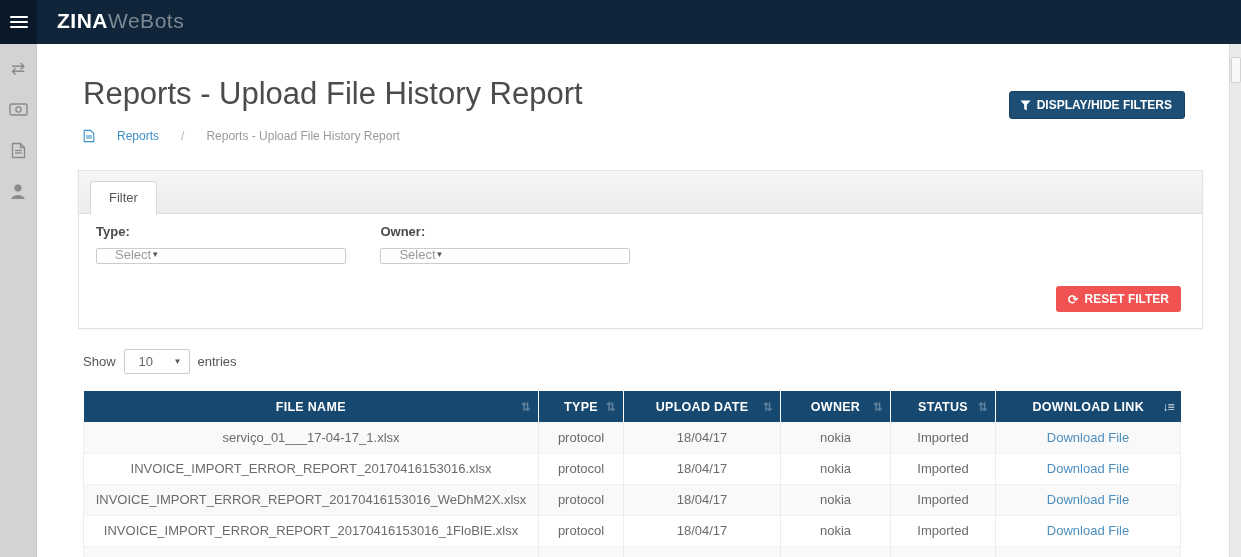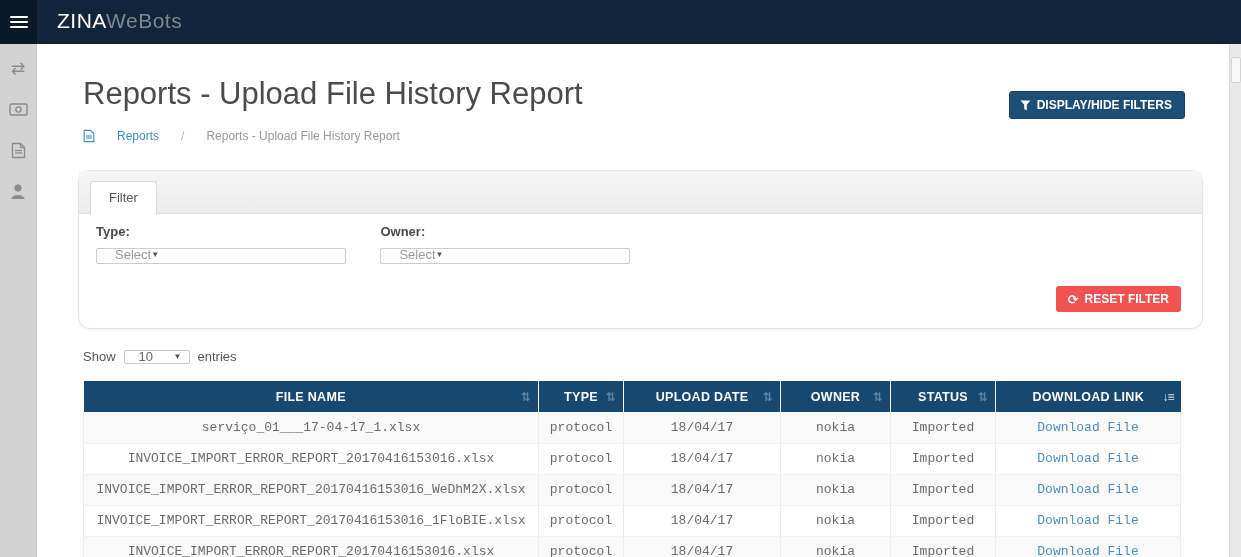--- a/index.html
+++ b/index.html
@@ -6,21 +6,21 @@
   html,body { width:1241px; height:557px; overflow:hidden; background:#fff;
     font-family:"Liberation Sans","DejaVu Sans",sans-serif; }
 
   
   .topbar { position:absolute; left:0; top:0; width:1241px; height:44px; background:#10253a; z-index:30; }
   .menu-btn { position:absolute; left:0; top:0; width:37px; height:44px; background:#0a1929;
     display:flex; align-items:center; justify-content:center; cursor:pointer; }
   .menu-bars { width:18px; }
   .menu-bars span { display:block; height:2px; background:#fff; margin:3px 0; border-radius:1px; }
   .brand { position:absolute; left:57px; top:9px; font-size:21px; letter-spacing:.5px; }
-  .brand b { color:#ffffff; font-weight:normal; }
+  .brand b { color:#ffffff; font-weight:bold; }
   .brand span { color:#7e8893; font-weight:normal; }
 
   
   .sidebar { position:absolute; left:0; top:44px; width:37px; height:513px; background:#d3d3d3;
     border-right:1px solid #c8c8c8; z-index:20; display:flex; flex-direction:column; align-items:center; padding-top:4px; }
   .side-item { width:37px; height:41px; display:flex; align-items:center; justify-content:center;
     color:#8b8b8b; cursor:pointer; }
   .side-item svg { stroke:#8b8b8b; }
   .glyph { font-size:17px; line-height:1; }
 
@@ -38,59 +38,59 @@
   .btn-filters { margin-right:6px; margin-top:15px; background:#1d4e75; color:#fff; border:1px solid #16405f;
     border-radius:3px; font-size:12px; font-weight:bold; padding:6px 12px 6px 10px; cursor:pointer;
     display:flex; align-items:center; gap:6px; white-space:nowrap; font-family:inherit; }
   .funnel { display:inline-block; }
 
   .breadcrumb { margin:10px 0 0 5px; font-size:12px; color:#9a9a9a; display:flex; align-items:flex-start; gap:22px; }
   .breadcrumb a { color:#3d8ec8; text-decoration:none; cursor:pointer; }
   .crumb-sep { color:#b5b5b5; }
 
   
-  .panel { margin-top:27px; width:1125px; border:1px solid #e3e3e3; border-radius:12px; background:#fff;
+  .panel { margin-top:27px; width:1125px; border:1px solid #e3e3e3; border-radius:0; background:#fff;
     box-shadow:0 1px 2px rgba(0,0,0,.05); }
   .panel-tabs { height:43px; background:linear-gradient(#f6f6f6,#ececec); border-bottom:1px solid #ddd;
     padding:9px 0 0 11px; }
   .tab-active { display:inline-block; background:#fff; border:1px solid #d8d8d8; border-bottom:1px solid #fff;
     border-radius:3px 3px 0 0; padding:8px 18px 9px 18px; font-size:13px; color:#555; position:relative; top:1px; cursor:pointer; }
   .panel-body { padding:10px 17px 16px 17px; position:relative; height:114px; }
   .field { display:inline-block; vertical-align:top; }
   .field + .field { margin-left:30px; }
   .field-label { font-size:13px; font-weight:bold; color:#4a4a4a; margin-bottom:9px; }
   .select { width:250px; height:16px; border:1px solid #ccc; border-radius:2px; background:#fff;
     display:flex; align-items:center; justify-content:flex-start; padding:0 9px 4px 18px; cursor:pointer; }
   .select .sel-text { font-size:13px; color:#999; }
   .caret { font-size:8px; color:#555; }
   .btn-reset { position:absolute; right:21px; bottom:16px; background:#f05352; color:#fff; border:none;
     border-radius:3px; font-size:12px; font-weight:bold; padding:6px 12px; cursor:pointer;
     display:flex; align-items:center; gap:6px; font-family:inherit; }
   .refresh-ic { font-size:13px; line-height:1; }
 
   
   .show-row { margin:20px 0 0 5px; display:flex; align-items:center; gap:8px; font-size:13px; color:#555; }
-  .show-select { width:66px; height:14px; border:1px solid #ccc; border-radius:2px; display:flex;
+  .show-select { width:66px; height:25px; border:1px solid #ccc; border-radius:2px; display:flex;
     align-items:center; justify-content:space-between; padding:0 7px 0 14px; cursor:pointer; }
   .show-select .sel-text { font-size:13px; color:#666; }
 
   
   table.report { margin:17px 0 0 5px; width:1097px; border-collapse:collapse; table-layout:fixed; }
   thead th { background:#164870; color:#fff; font-size:12.5px; font-weight:bold; height:31px;
     border-right:1px solid rgba(255,255,255,.28); position:relative; text-align:center; cursor:pointer;
     letter-spacing:.3px; }
   thead th:last-child { border-right:none; }
   .sort-ic { position:absolute; right:7px; top:50%; transform:translateY(-50%); color:#ffffff; opacity:.32;
     font-size:12px; }
   .sort-ic.active { opacity:.85; font-size:12px; letter-spacing:-1px; }
   .col-file { width:455px; } .col-type { width:85px; } .col-date { width:157px; }
   .col-owner { width:110px; } .col-status { width:105px; } .col-dl { width:185px; }
   tbody td { height:31px; font-size:13px; color:#6b6b6b; text-align:center;
     border-right:1px solid #ececec; border-bottom:1px solid #f1f1f1; border-left:1px solid #ececec;
-    white-space:nowrap; overflow:hidden;font-family:Liberation Mono, monospace; }
+    white-space:nowrap; overflow:hidden; }
   tbody tr:nth-child(odd) { background:#f9f9f9; }
   tbody tr:nth-child(even) { background:#ffffff; }
   tbody td a { color:#4c8fbe; text-decoration:none; cursor:pointer; }
 </style>
 </head>
 <body>
 
 <div class="topbar">
   <div class="menu-btn">
     <div class="menu-bars">

